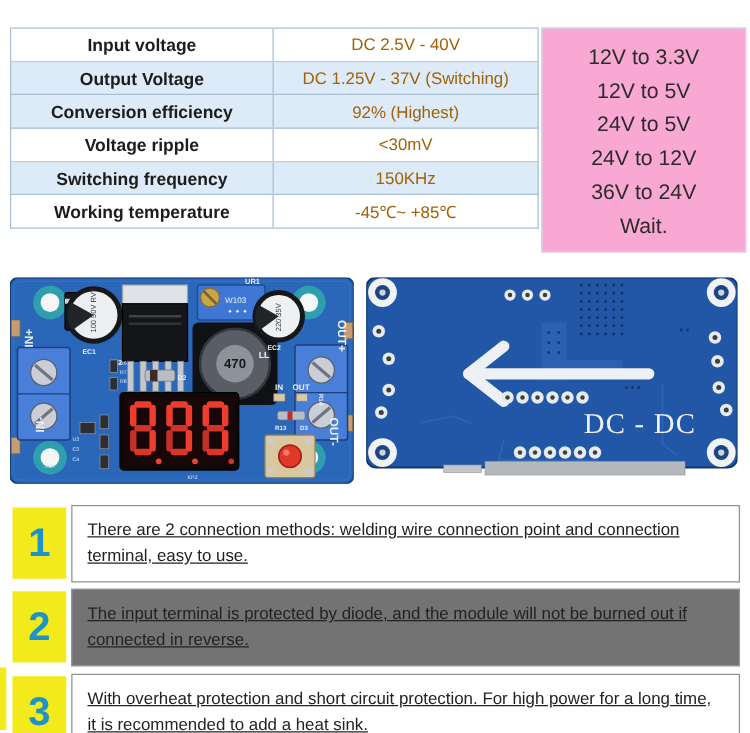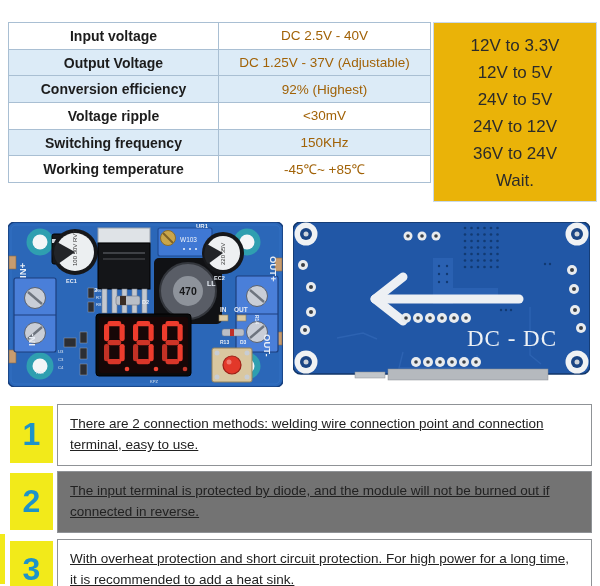--- a/index.html
+++ b/index.html
@@ -7,21 +7,21 @@
           font-family:"Liberation Sans",sans-serif;margin-top:20px;}
   
   #spec-table{position:absolute;left:8px;top:2px;width:423px;border-top:1px solid #a9bfd3;}
   .spec-row{display:grid;grid-template-columns:210px 1fr;height:25.7px;
             border-left:1px solid #a9bfd3;border-right:1px solid #a9bfd3;border-bottom:1px solid #a9bfd3;}
   .spec-row.alt{background:#dcebf7;}
   .spec-label{display:flex;align-items:center;justify-content:center;font-weight:bold;
               font-size:14px;color:#1c1c1c;border-right:1px solid #a9bfd3;}
   .spec-value{display:flex;align-items:center;justify-content:center;font-size:13.5px;color:#a16207;}
   
-  #conv-box{position:absolute;left:433px;top:2px;width:164px;height:180px;background:#eab308;
+  #conv-box{position:absolute;left:433px;top:2px;width:164px;height:180px;background:#f9a8d4;
             border:1px solid #c9d9ea;box-sizing:border-box;display:flex;flex-direction:column;
             justify-content:center;align-items:center;padding-top:2px;}
   .conv-line{font-size:17px;color:#2b2b2b;line-height:27px;}
   
   #front-pcb{position:absolute;left:8px;top:202px;}
   #back-pcb{position:absolute;left:293px;top:202px;}
   
   .feature-row{position:absolute;left:0;width:600px;height:62px;}
   .feature-num{position:absolute;left:10px;top:2px;width:43px;height:57px;background:#f2ea1a;
                display:flex;align-items:center;justify-content:center;
@@ -42,21 +42,21 @@
 
 <div id="canvas">
 
   <div id="spec-table">
     <div class="spec-row">
       <div class="spec-label">Input voltage</div>
       <div class="spec-value">DC 2.5V - 40V</div>
     </div>
     <div class="spec-row alt">
       <div class="spec-label">Output Voltage</div>
-      <div class="spec-value">DC 1.25V - 37V (Adjustable)</div>
+      <div class="spec-value">DC 1.25V - 37V (Switching)</div>
     </div>
     <div class="spec-row alt">
       <div class="spec-label">Conversion efficiency</div>
       <div class="spec-value">92% (Highest)</div>
     </div>
     <div class="spec-row">
       <div class="spec-label">Voltage ripple</div>
       <div class="spec-value">&lt;30mV</div>
     </div>
     <div class="spec-row alt">

